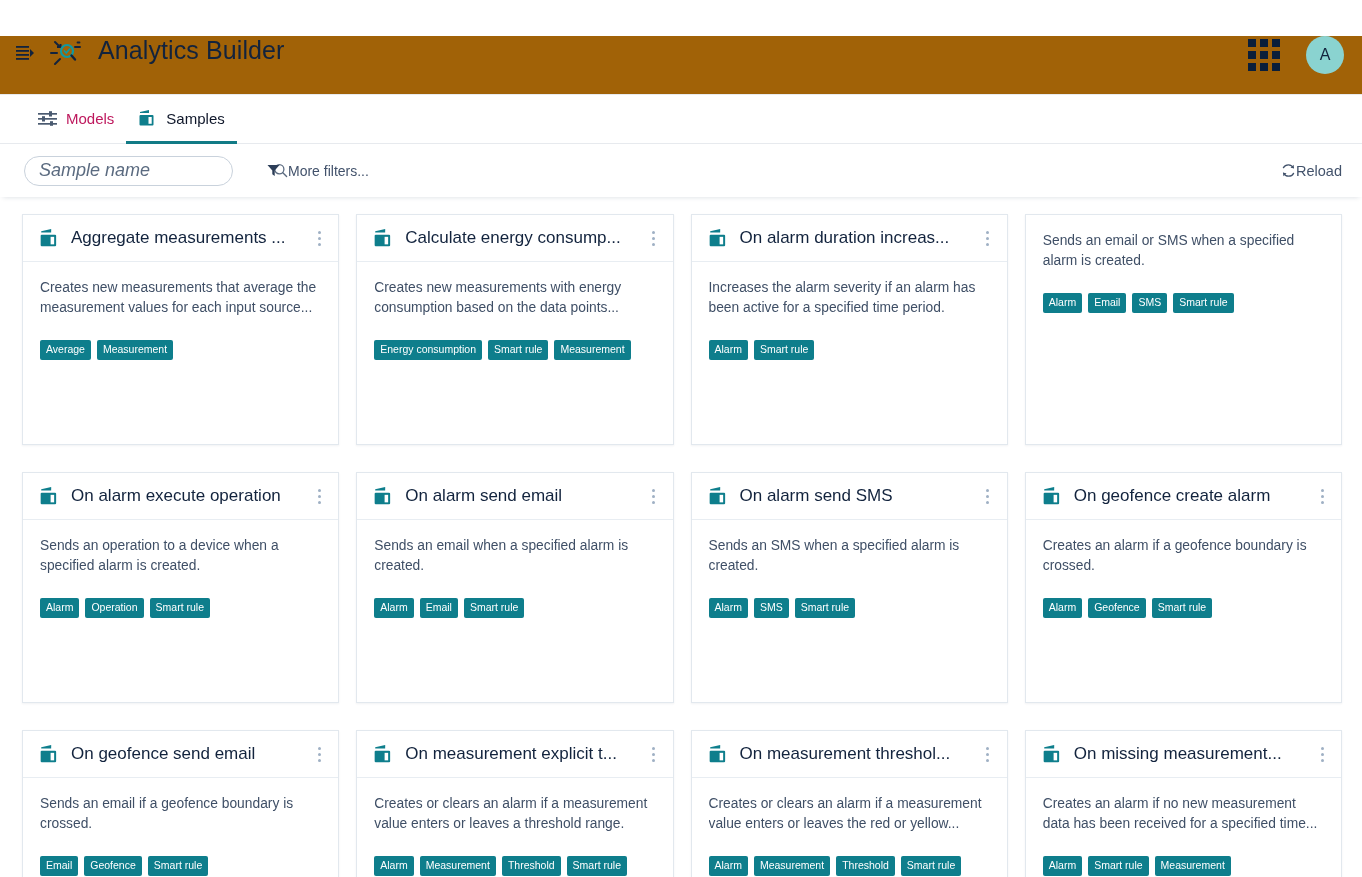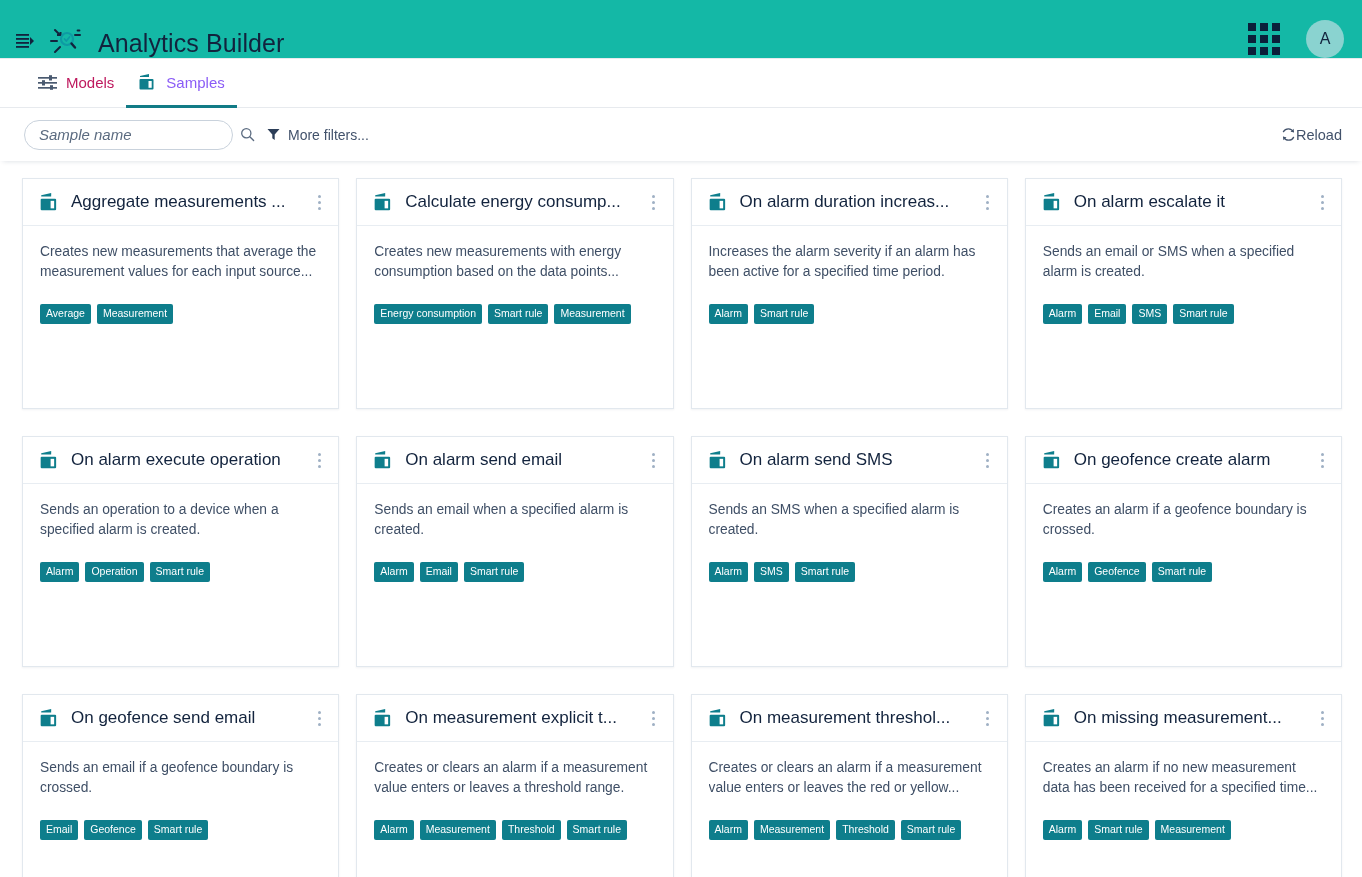--- a/index.html
+++ b/index.html
@@ -7,24 +7,25 @@
     width: 1362px; height: 877px;
     background: #ffffff;
     font-family: "Liberation Sans", sans-serif;
     overflow: hidden;
   }
 
   
   .app-header {
     height: 58px;
     display: flex;
-    align-items: flex-end;
+    align-items: flex-start;
     padding: 0 18px 0 8px;
-    background: #14b8a6;
+    background: #a16207;
     position: relative;
+    margin-top: 36px;
   }
   .hamburger-btn {
     width: 34px; height: 34px;
     display: flex; align-items: center; justify-content: center;
     cursor: pointer;
   }
   .logo-mark {
     width: 40px; height: 34px;
     display: flex; align-items: center; justify-content: center;
     margin-left: 4px;
@@ -73,21 +74,21 @@
     align-items: center;
     gap: 9px;
     padding: 0 12px;
     font-size: 15px;
     color: #be185d;
     cursor: pointer;
     border-bottom: 3px solid transparent;
     margin-bottom: -1px;
   }
   .tab.active {
-    color: #8b5cf6;
+    color: #0f172a;
     border-bottom-color: #127b86;
   }
   .tab .tab-label { line-height: 1; }
 
   
   .filter-bar {
     height: 53px;
     display: flex;
     align-items: center;
     padding: 0 20px 0 24px;
@@ -101,21 +102,21 @@
     border: 1px solid #c9d2dc;
     border-radius: 16px;
     display: flex;
     align-items: center;
     padding: 0 10px 0 14px;
     background: #fff;
   }
   .search-box input {
     border: 0; outline: 0;
     flex: 1;
-    font-size: 15px;
+    font-size: 18px;
     font-style: italic;
     color: #5b6b80;
     font-family: "Liberation Sans", sans-serif;
     background: transparent;
   }
   .search-box input::placeholder { color: #5b6b80; font-style: italic; opacity: 1; }
   .more-filters {
     display: flex; align-items: center; gap: 8px;
     margin-left: 34px;
     font-size: 14px;
@@ -393,35 +394,20 @@
     </div>
     <div class="card-body">
       <div class="card-desc">Increases the alarm severity if an alarm has been active for a specified time period.</div>
       <div class="tag-list">
         <span class="tag">Alarm</span>
             <span class="tag">Smart rule</span>
       </div>
     </div>
       </div>
       <div class="card">
-    <div class="card-head">
-      <span>
-            <svg width="21" height="19" viewBox="0 0 19 17">
-    <path d="M2 2 L11 0 L11 3 L2 3 Z" fill="#0e7e8c"></path>
-    <rect x="1.5" y="5" width="14" height="10.5" rx="1" fill="#0e7e8c"></rect>
-    <rect x="10.5" y="7" width="3.2" height="6.8" fill="#ffffff"></rect>
-  </svg>
-          </span>
-      <span class="card-title">On alarm escalate it</span>
-      <span class="kebab">
-            <i></i>
-            <i></i>
-            <i></i>
-          </span>
-    </div>
     <div class="card-body">
       <div class="card-desc">Sends an email or SMS when a specified alarm is created.</div>
       <div class="tag-list">
         <span class="tag">Alarm</span>
             <span class="tag">Email</span>
             <span class="tag">SMS</span>
             <span class="tag">Smart rule</span>
       </div>
     </div>
       </div>

